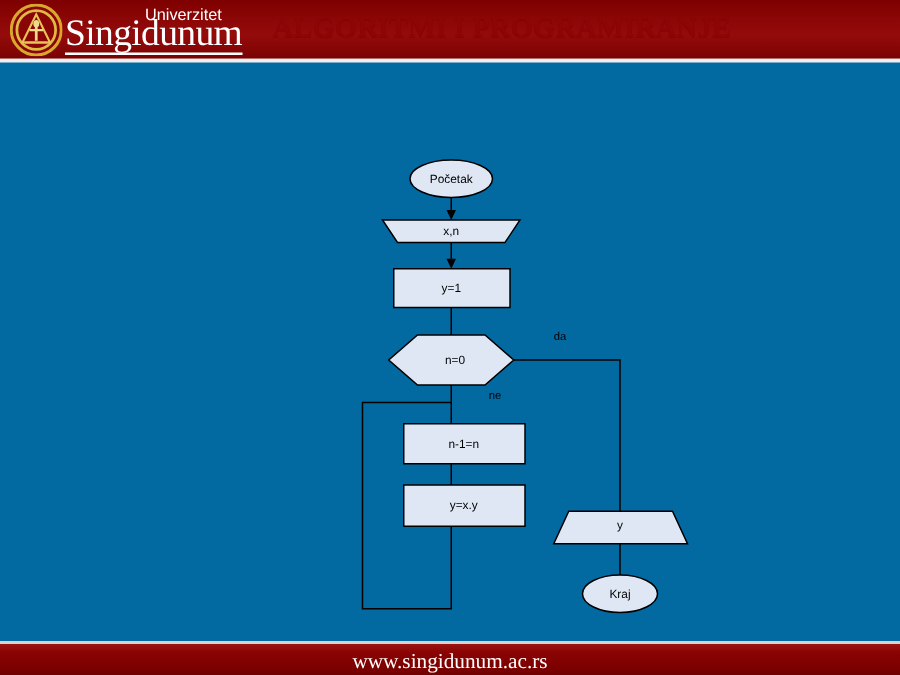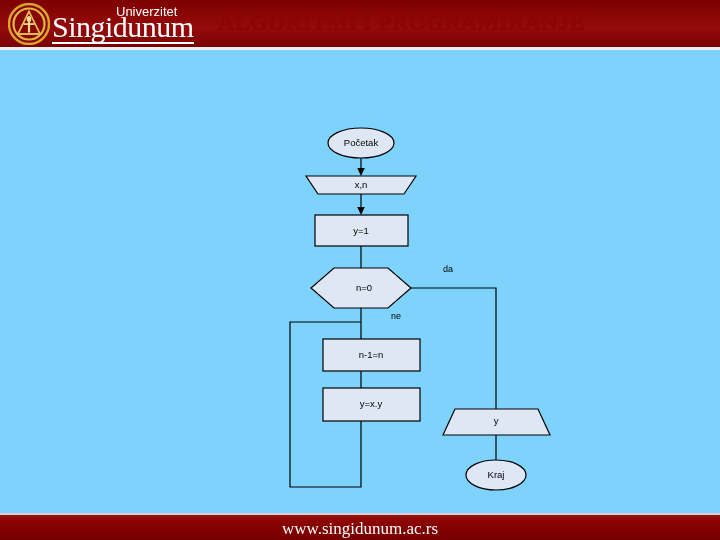--- a/index.html
+++ b/index.html
@@ -101,21 +101,21 @@
     font-size: 17px;
     line-height: 15px;
   }
 
   
   .canvas {
     position: absolute;
     left: 0; top: 50px;
     width: 720px;
     height: 463px;
-    background: #7dd3fc;
+    background: #0369a1;
   }
   .flow-svg {
     position: absolute;
     left: 0;
     top: 0;
   }
   .sh-fill  { fill: #dfe7f4; stroke: #000000; stroke-width: 1.2; }
   .conn     { fill: none; stroke: #000000; stroke-width: 1.2; }
   .node-label {
     font-family: "Liberation Sans", sans-serif;

